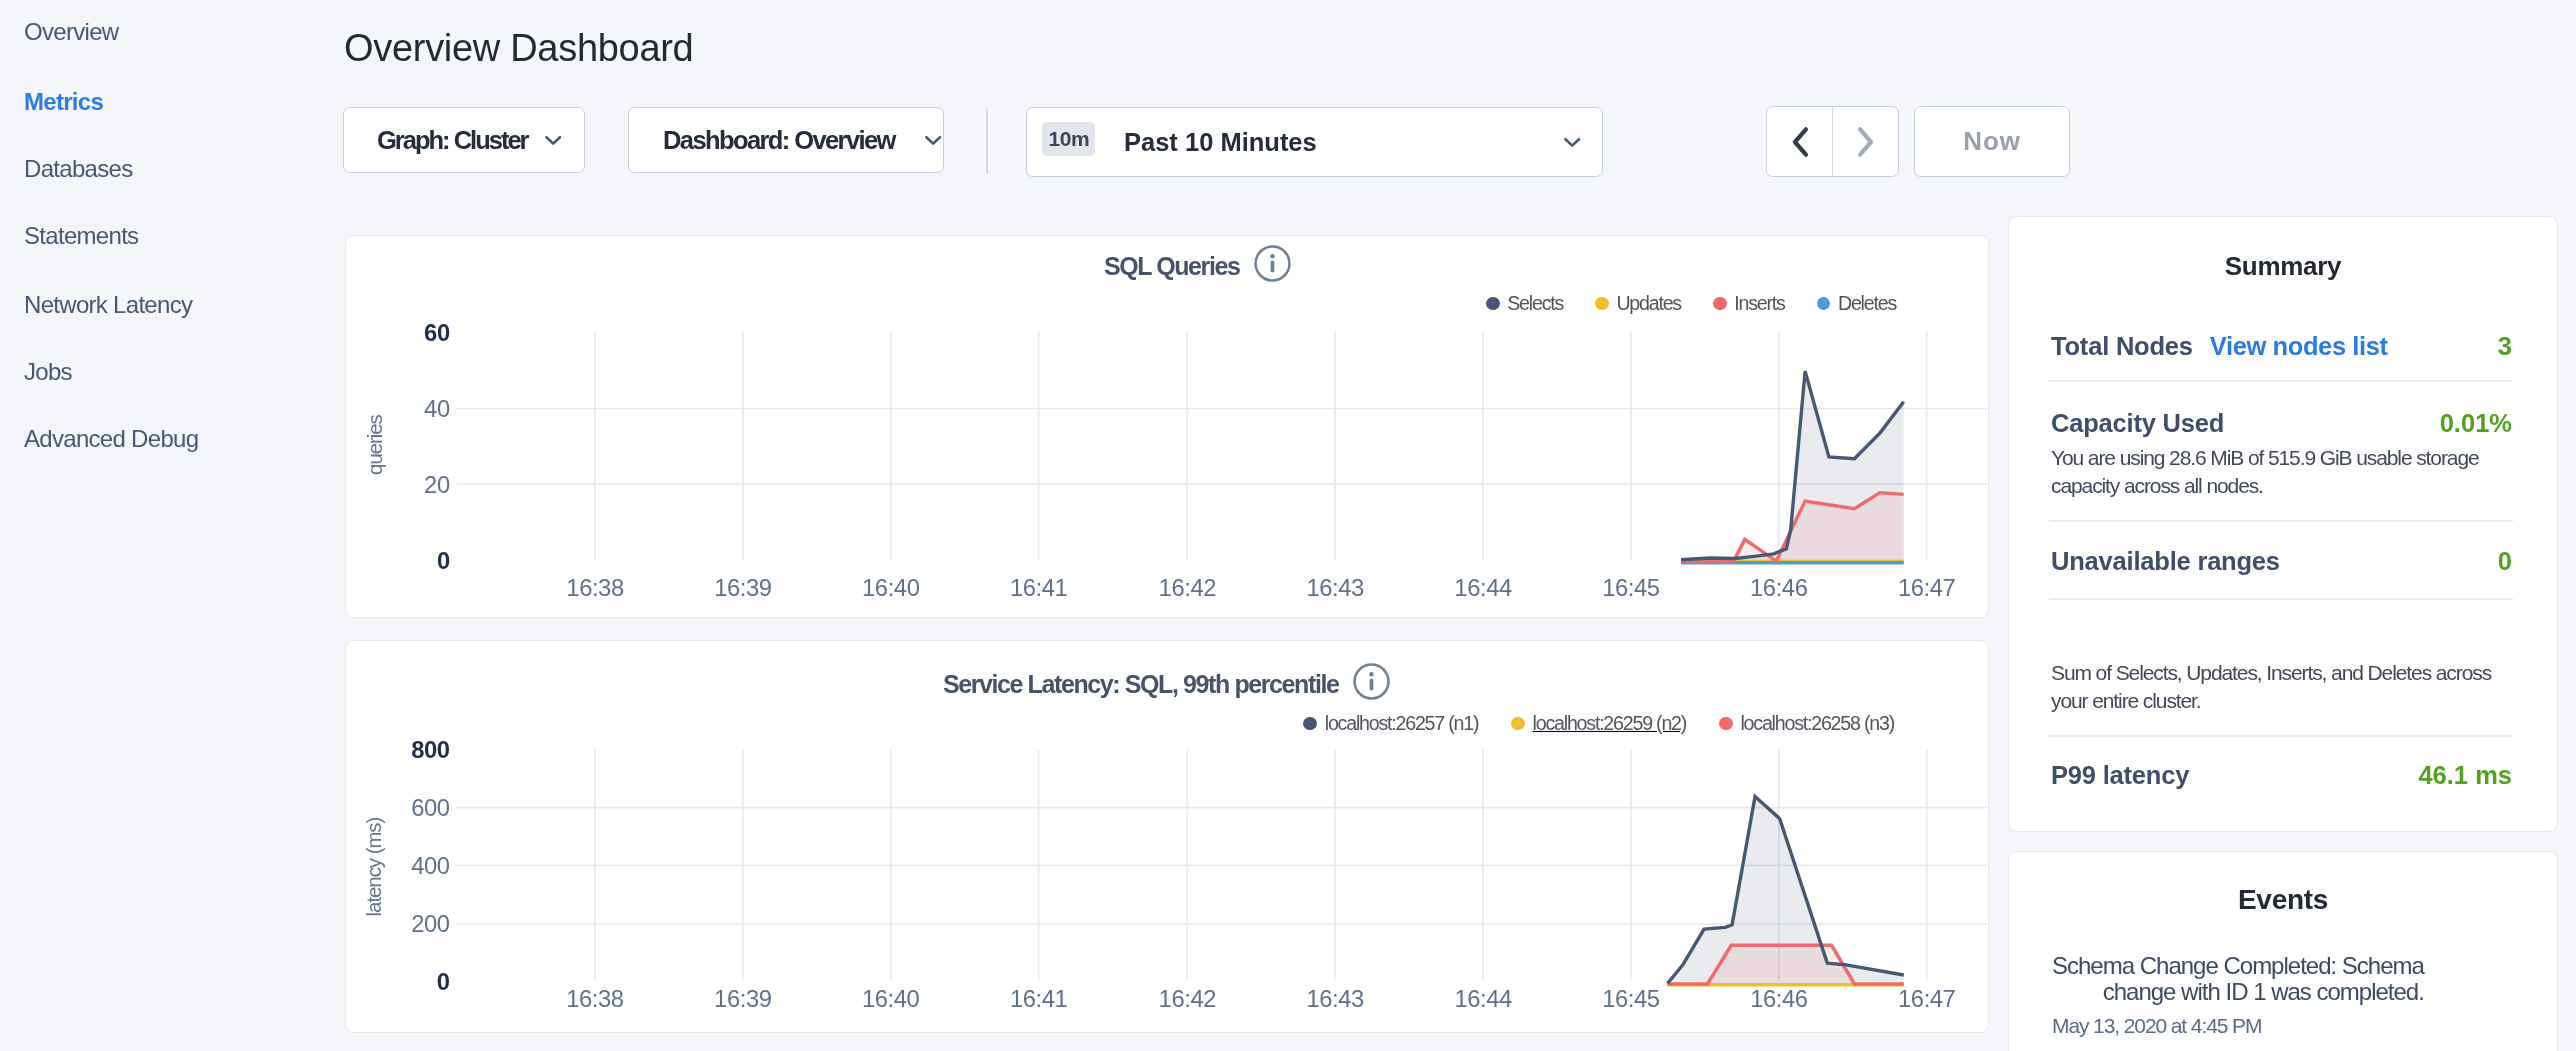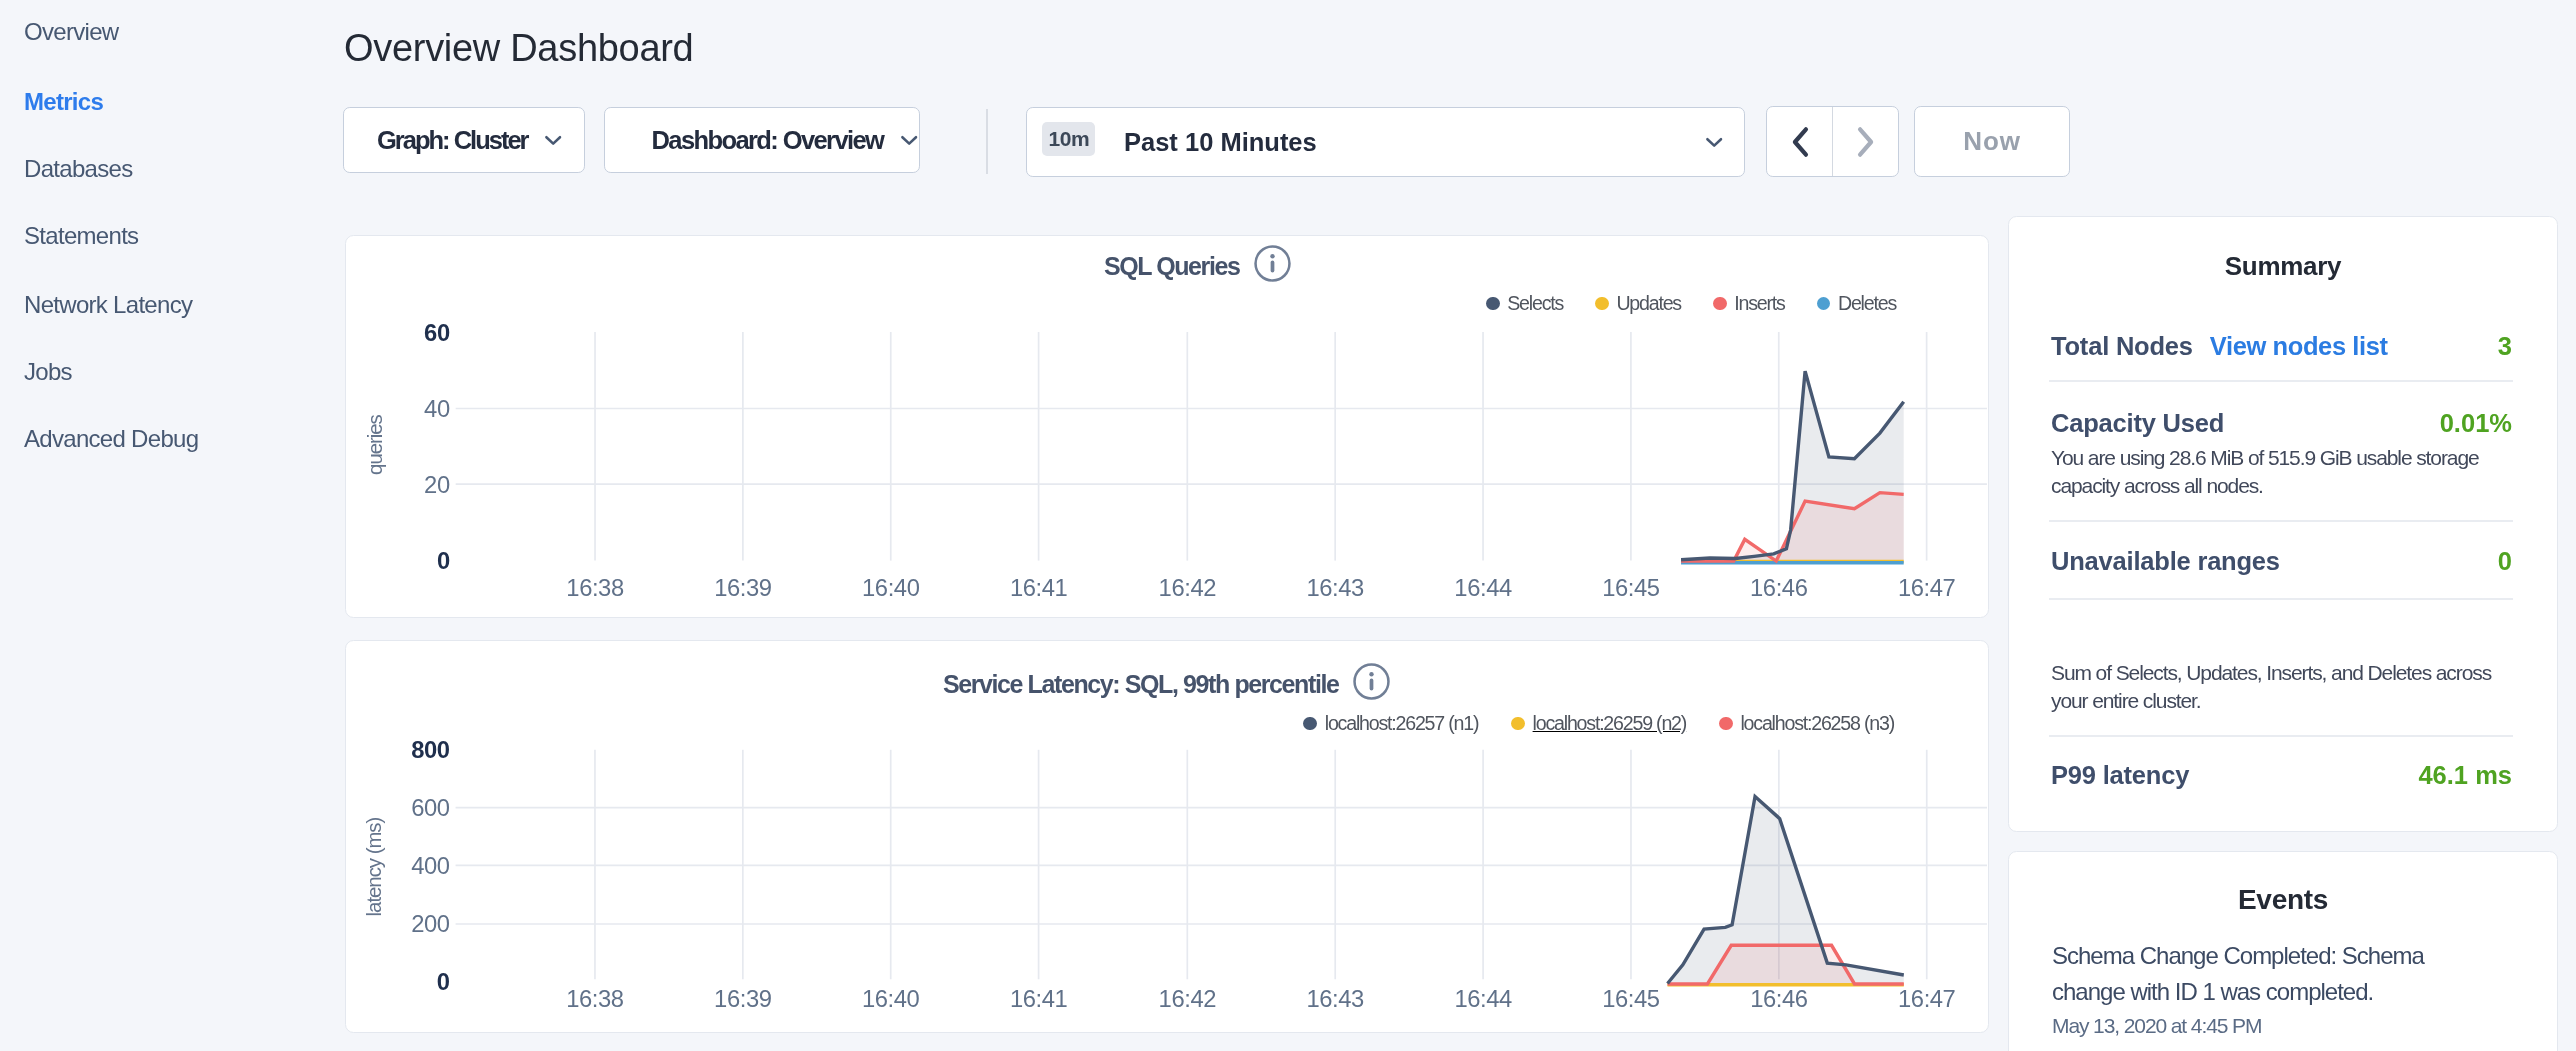--- a/index.html
+++ b/index.html
@@ -37,28 +37,28 @@
 <div class="nav" style="top:425px;">Advanced Debug</div>
 
 <div class="abs" style="left:344px; top:27px; font-size:38px; color:#242a35; letter-spacing:-0.3px;">Overview Dashboard</div>
 
 <div class="ctl" style="left:343px; top:107px; width:242px; height:66px; justify-content:flex-start; padding-left:33px;">
   <span class="ctltxt" style="letter-spacing:-2px;">Graph: Cluster</span>
   <svg class="chev" style="margin-left:15.3px;" viewBox="0 0 24 24" fill="none" stroke="#475872" stroke-width="3" stroke-linecap="round" stroke-linejoin="round">
       <path d="M4 8.5 L12 16 L20 8.5"></path>
     </svg>
 </div>
-<div class="ctl" style="left:604px; top:107px; width:316px; height:66px; justify-content:flex-end; padding-left:34px;">
+<div class="ctl" style="left:628px; top:107px; width:316px; height:66px; justify-content:space-between; padding-left:34px;">
   <span class="ctltxt" style="letter-spacing:-1.6px;">Dashboard: Overview</span>
   <svg class="chev" style="margin-left:15.3px;" viewBox="0 0 24 24" fill="none" stroke="#475872" stroke-width="3" stroke-linecap="round" stroke-linejoin="round">
       <path d="M4 8.5 L12 16 L20 8.5"></path>
     </svg>
 </div>
 <div class="abs" style="left:986px; top:109px; width:1.7px; height:65px; background:#d9dde4;"></div>
-<div class="ctl" style="left:1026px; top:107px; width:719px; height:70px; justify-content:flex-start;">
+<div class="ctl" style="left:1026px; top:107px; width:577px; height:70px; justify-content:flex-start;">
   <div style="position:absolute; left:15.3px; top:13.6px; background:#e3e6ec; border-radius:5.1px; width:53px; height:34px; display:flex; align-items:center; justify-content:center; font-size:21px; font-weight:bold; color:#3c4858; letter-spacing:-0.4px;">10m</div>
   <span class="ctltxt" style="margin-left:97px;">Past 10 Minutes</span>
   <svg class="chev" style="position:absolute; right:19.6px;" viewBox="0 0 24 24" fill="none" stroke="#475872" stroke-width="3" stroke-linecap="round" stroke-linejoin="round">
       <path d="M4 8.5 L12 16 L20 8.5"></path>
     </svg>
 </div>
 <div class="ctl" style="left:1766px; top:106px; width:133px; height:71px; padding:0;">
   <div style="width:66px; height:100%; display:flex; align-items:center; justify-content:center; border-right:1.7px solid #d4d9e1;">
     <svg width="22" height="34" viewBox="0 0 26 40" fill="none" stroke="#323b4f" stroke-width="5" stroke-linecap="round" stroke-linejoin="round">
         <path d="M20 5 L7 20 L20 35"></path>
@@ -228,16 +228,16 @@
   <div class="sumdesc" style="top:442px;">Sum of Selects, Updates, Inserts, and Deletes across<br>your entire cluster.</div>
   <div class="sumdiv" style="top:518px;"></div>
   <div class="sumrow" style="top:544px;">
       <span class="sumlab">P99 latency</span>
       <span class="sumval">46.1 ms</span>
     </div>
 </div>
 
 <div class="card" style="left:2008px; top:851px; width:550px; height:254px;">
   <div style="position:absolute; top:32px; width:100%; text-align:center; font-size:28px; font-weight:bold; color:#242a35; letter-spacing:-0.3px;">Events</div>
-  <div style="position:absolute; left:43px; top:86px; font-size:24px; color:#3c4a63; line-height:36px; letter-spacing:-1px;">Schema Change Completed: Schema<br>change with ID 1 was completed.</div>
+  <div style="position:absolute; left:43px; top:101px; font-size:24px; color:#3c4a63; line-height:26px; letter-spacing:-1px;text-align:right;">Schema Change Completed: Schema<br>change with ID 1 was completed.</div>
   <div style="position:absolute; left:43px; top:162px; font-size:21px; color:#5a6b85; letter-spacing:-1.1px;">May 13, 2020 at 4:45 PM</div>
 </div>
 
 
 </body></html>

